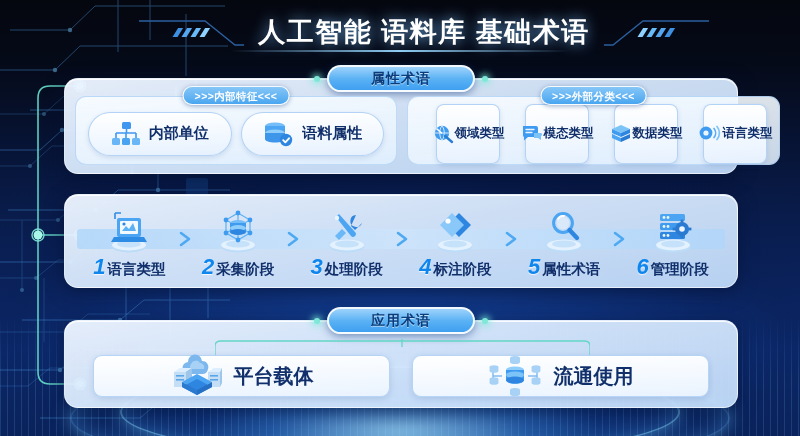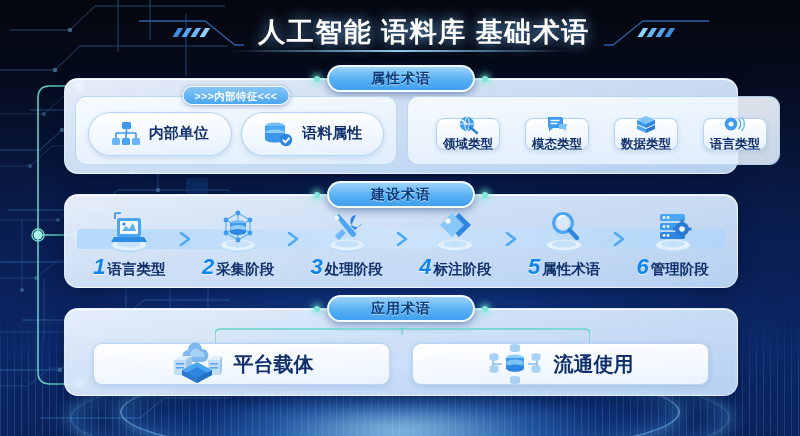--- a/index.html
+++ b/index.html
@@ -77,21 +77,21 @@
   
   .panel {
     position: absolute;
     border-radius: 14px;
     background: linear-gradient(170deg, rgba(236,244,255,.97) 0%, rgba(216,233,253,.95) 45%, rgba(196,222,252,.93) 100%);
     box-shadow: 0 4px 18px rgba(2,14,48,.55), inset 0 1px 0 rgba(255,255,255,.9);
     border: 1px solid rgba(255,255,255,.55);
   }
   #panel-attr  { left: 64px; top: 78px;  width: 674px; height: 96px;  }
   #panel-build { left: 64px; top: 194px; width: 674px; height: 94px;  }
-  #panel-app   { left: 64px; top: 308px; width: 674px; height: 88px; font-family: Liberation Mono, monospace;  }
+  #panel-app   { left: 64px; top: 320px; width: 674px; height: 88px; font-family: Liberation Mono, monospace;  }
 
   
   .sec-head {
     position: absolute; top: -14px; left: 50%; transform: translateX(-50%);
     display: flex; align-items: center; gap: 0;
   }
   .sec-pill {
     min-width: 148px; height: 27px;
     border-radius: 14px;
     background: linear-gradient(180deg, #9ed2fb 0%, #5ab2f4 52%, #3f9ff0 100%);
@@ -152,23 +152,23 @@
     display: flex; align-items: center; justify-content: center;
   }
   .card-wide {
     width: 148px; height: 44px;
     gap: 8px;
     flex-direction: row;
     margin-top: 6px;
     border-radius: 22px;
   }
   .card-tall {
-    width: 64px; height: 32px;
+    width: 64px; height: 60px;
     gap: 1px;
-    flex-direction: column;
+    flex-direction: row;
     margin-top: 6px;
     margin-left: 16px;
   }
   .card-wide .card-label {
     color: #11306b; font-size: 15px; font-weight: bold; white-space: nowrap;
   }
   .card-tall .card-label {
     color: #11306b; font-size: 12.5px; font-weight: bold; white-space: nowrap;
   }
   .icon-box { display: flex; align-items: center; justify-content: center; }
@@ -383,20 +383,23 @@
               <path d="M3 13 V19 C3 21 7.5 22.6 13 22.6 S23 21 23 19 V13" fill="#3d96ea"></path>
               <circle cx="24" cy="20" r="6.2" fill="#2d86e0"></circle>
               <path d="M21.2 20.2 L23.3 22.3 L27 18.3" stroke="#fff" stroke-width="1.9" fill="none" stroke-linecap="round" stroke-linejoin="round"></path>
             </svg>
           </span>
           <span class="card-label">语料属性</span>
         </div>
       </div>
 
       <div class="attr-group external">
+        <div class="grp-pill">
+          <span>&gt;&gt;&gt;外部分类&lt;&lt;&lt;</span>
+        </div>
 
         <div class="card card-tall">
           <span class="icon-box">
             <svg width="22" height="20" viewBox="0 0 22 20">
               <circle cx="10" cy="9" r="7.2" fill="#3f9bef"></circle>
               <path d="M3 9 H17 M10 2 C13 5 13 13 10 16 M10 2 C7 5 7 13 10 16" stroke="#cfe9ff" stroke-width="1" fill="none"></path>
               <path d="M13 12 L20 18" stroke="#2a7fd4" stroke-width="2.4" stroke-linecap="round"></path>
               <path d="M5 5 L9.5 9" stroke="#fff" stroke-width="1.6" stroke-linecap="round"></path>
             </svg>
           </span>
@@ -437,27 +440,20 @@
             </svg>
           </span>
           <span class="card-label">语言类型</span>
         </div>
       </div>
     </div>
   </div>
 
   <div class="panel" id="panel-build">
 
-    <div class="sec-head">
-      <div class="pill-dot left"></div>
-      <div class="sec-pill">
-        <span>建设术语</span>
-      </div>
-      <div class="pill-dot right"></div>
-    </div>
 
     <div class="flow-band"></div>
 
     <div class="stages">
 
       <div class="stage">
         <div class="stage-icon-wrap">
           <svg width="50" height="46" viewBox="0 0 50 46">
             <ellipse cx="25" cy="38" rx="17" ry="5.4" fill="#bcdcf8"></ellipse>
             <ellipse cx="25" cy="36" rx="17" ry="5.4" fill="#e4f1fe"></ellipse>

